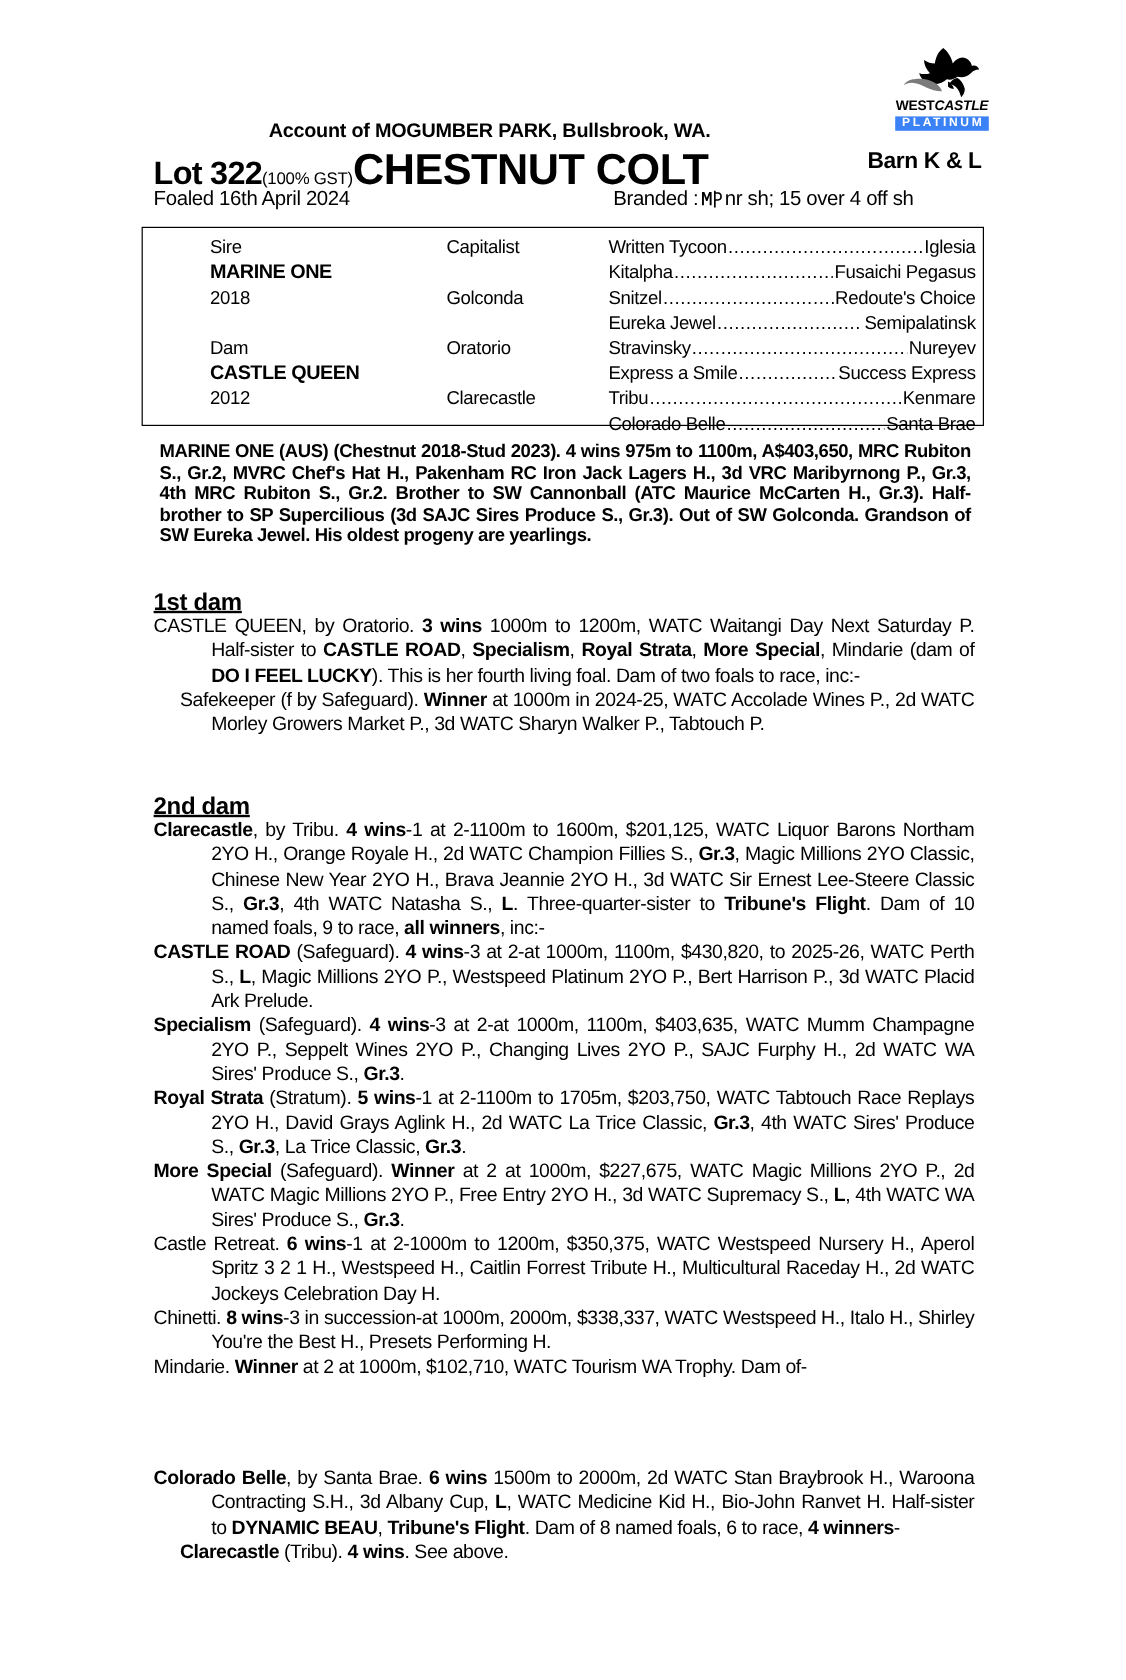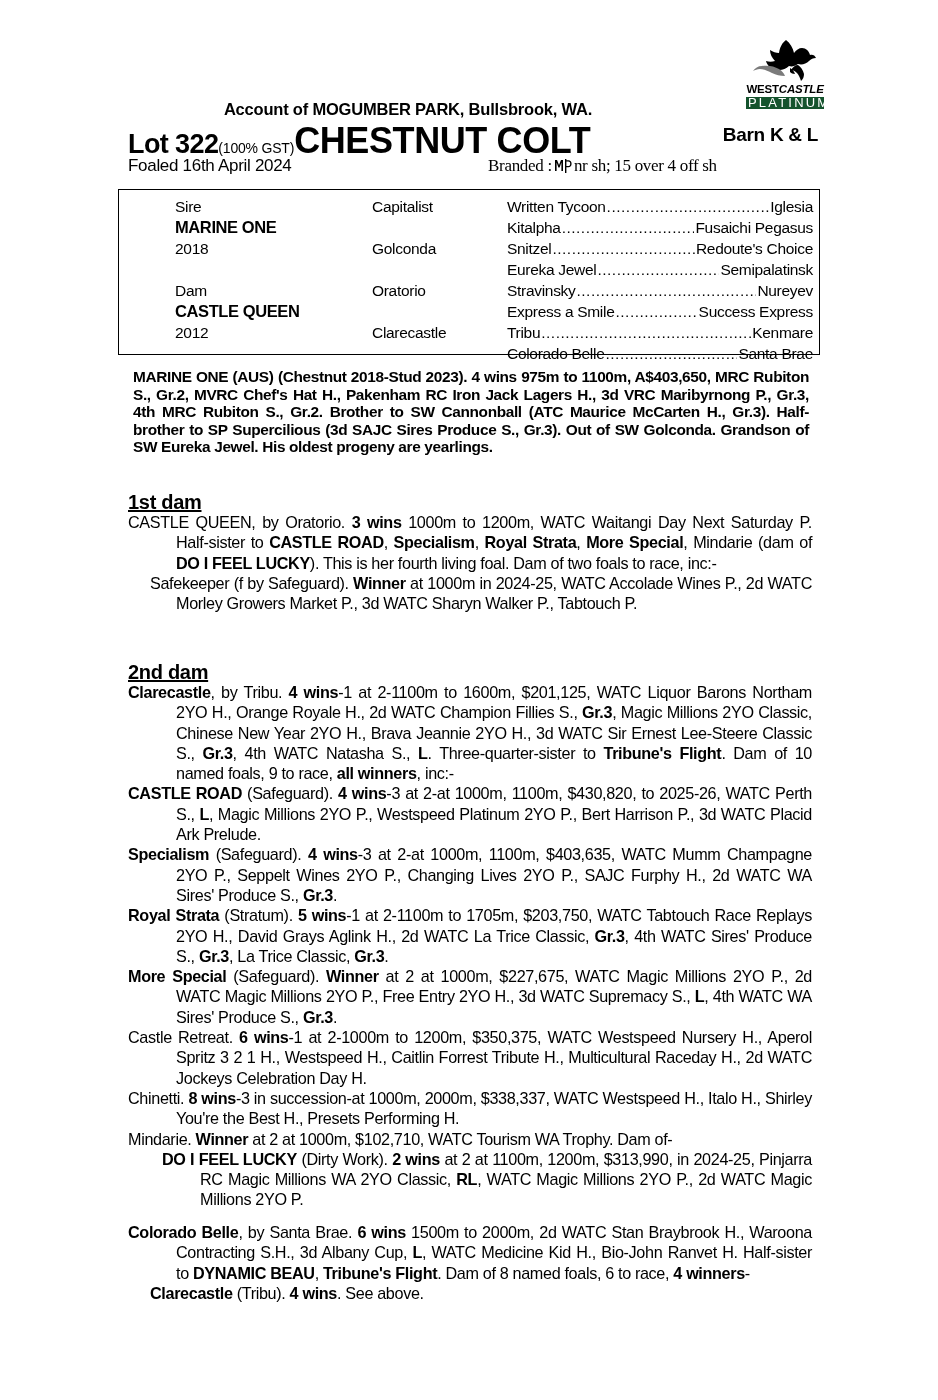--- a/index.html
+++ b/index.html
@@ -38,24 +38,24 @@
     font-family: "Liberation Sans", sans-serif;
     font-size: 11.5px;
     letter-spacing: -0.2px;
     line-height: 12px;
     margin-top: 1px;
     white-space: nowrap;
   }
   .logo-wordmark .w1 { font-weight: bold; font-style: normal; }
   .logo-wordmark .w2 { font-weight: bold; font-style: italic; }
   .logo-plat {
-    background: #14532d;
+    background: #3b82f6;
     color: #ffffff;
-    font-size: 13px;
-    font-weight: normal;
+    font-size: 10px;
+    font-weight: bold;
     letter-spacing: 2.2px;
     line-height: 12px;
     margin-top: 2px;
     padding-left: 2px;
   }
 
   
   .account-line {
     position: absolute;
     top: 100px;
@@ -100,24 +100,23 @@
   .foaled-row {
     position: absolute;
     top: 156px;
     left: 128px;
     width: 690px;
     font-size: 17px;
     letter-spacing: -0.3px;
   }
   .branded {
     position: absolute;
-    left: 360px;
+    left: 383px;
     top: 0;
     white-space: nowrap;
-    font-family: Liberation Serif, serif;
   }
   .brand-glyph {
     display: inline-block;
     position: relative;
     width: 20px;
     height: 17px;
     vertical-align: -3px;
     margin: 0 1px;
   }
   .brand-glyph svg { display: block; }
@@ -334,21 +333,20 @@
     <p class="para"><b>Royal Strata</b><span> (Stratum). </span><b>5 wins</b><span>-1 at 2-1100m to 1705m, $203,750, WATC Tabtouch Race Replays 2YO H., David Grays Aglink H., 2d WATC La Trice Classic, </span><b>Gr.3</b><span>, 4th WATC Sires' Produce S., </span><b>Gr.3</b><span>, La Trice Classic, </span><b>Gr.3</b><span>.</span></p>
 
     <p class="para"><b>More Special</b><span> (Safeguard). </span><b>Winner</b><span> at 2 at 1000m, $227,675, WATC Magic Millions 2YO P., 2d WATC Magic Millions 2YO P., Free Entry 2YO H., 3d WATC Supremacy S., </span><b>L</b><span>, 4th WATC WA Sires' Produce S., </span><b>Gr.3</b><span>.</span></p>
 
     <p class="para"><span>Castle Retreat.</span><span> </span><b>6 wins</b><span>-1 at 2-1000m to 1200m, $350,375, WATC Westspeed Nursery H., Aperol Spritz 3 2 1 H., Westspeed H., Caitlin Forrest Tribute H., Multicultural Raceday H., 2d WATC Jockeys Celebration Day H.</span></p>
 
     <p class="para"><span>Chinetti.</span><span> </span><b>8 wins</b><span>-3 in succession-at 1000m, 2000m, $338,337, WATC Westspeed H., Italo H., Shirley You're the Best H., Presets Performing H.</span></p>
 
     <p class="para"><span>Mindarie.</span><span> </span><b>Winner</b><span> at 2 at 1000m, $102,710, WATC Tourism WA Trophy. Dam of-</span></p>
 
-    <p class="para ind2"><b>DO I FEEL LUCKY</b><span> (Dirty Work). </span><b>2 wins</b><span> at 2 at 1100m, 1200m, $313,990, in 2024-25, Pinjarra RC Magic Millions WA 2YO Classic, </span><b>RL</b><span>, WATC Magic Millions 2YO P., 2d WATC Magic Millions 2YO P.</span></p>
   </div>
 
   <div class="sec" id="sec-3rddam">
     <p class="para"><b>Colorado Belle</b><span>, by Santa Brae. </span><b>6 wins</b><span> 1500m to 2000m, 2d WATC Stan Braybrook H., Waroona Contracting S.H., 3d Albany Cup, </span><b>L</b><span>, WATC Medicine Kid H., Bio-John Ranvet H. Half-sister to </span><b>DYNAMIC BEAU</b><span>, </span><b>Tribune's Flight</b><span>. Dam of 8 named foals, 6 to race, </span><b>4 winners</b><span>-</span></p>
     <p class="para ind1"><b>Clarecastle</b><span> (Tribu). </span><b>4 wins</b><span>. See above.</span></p>
   </div>
 
 </div>
 
 </body></html>

